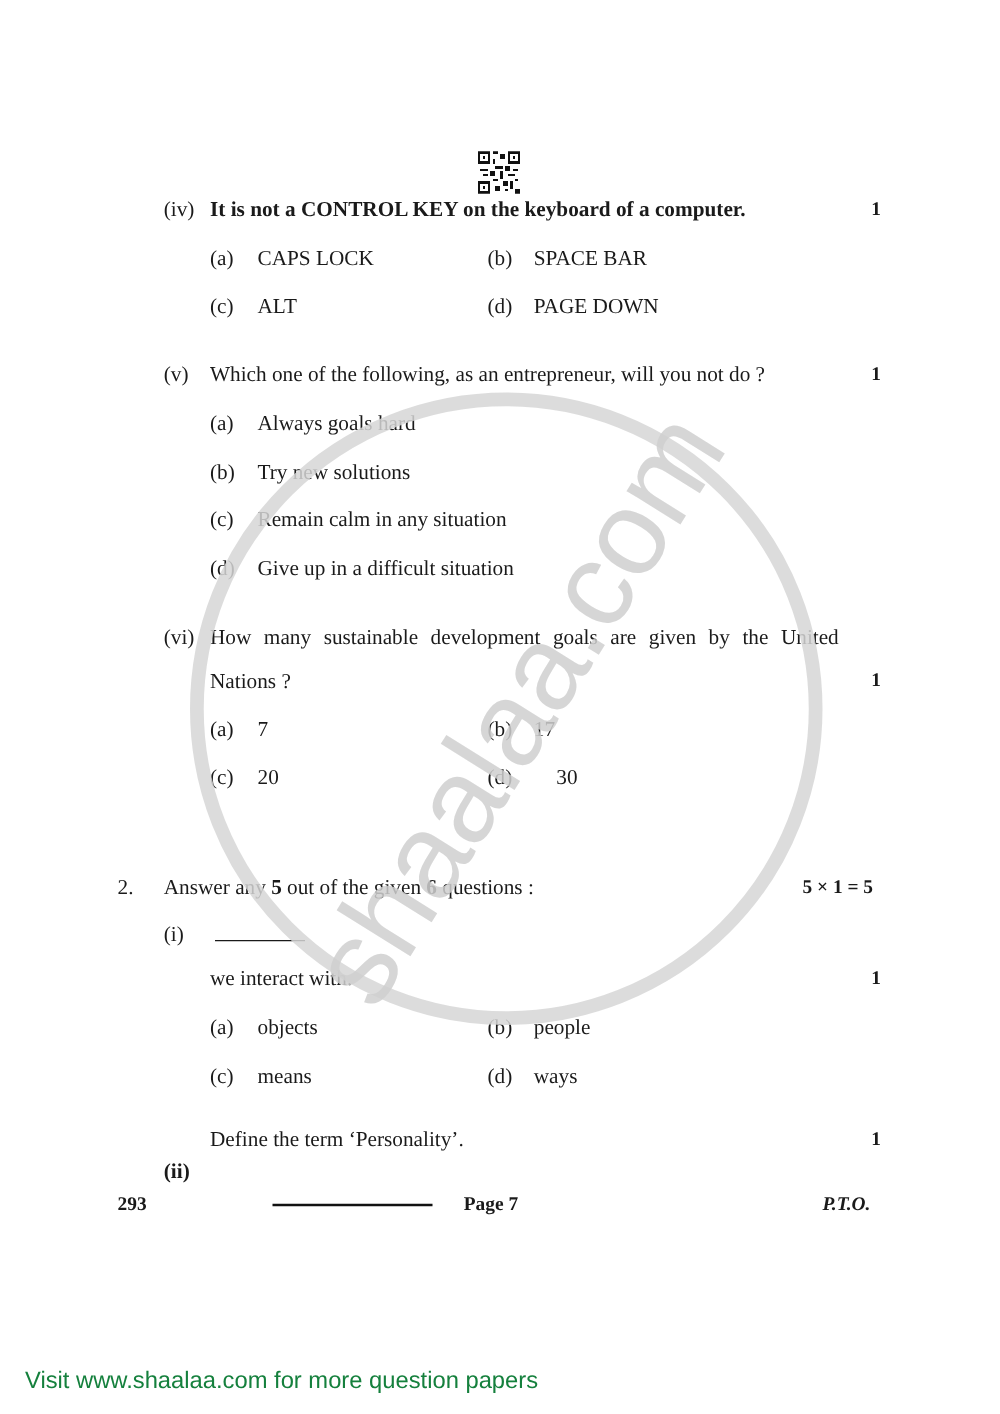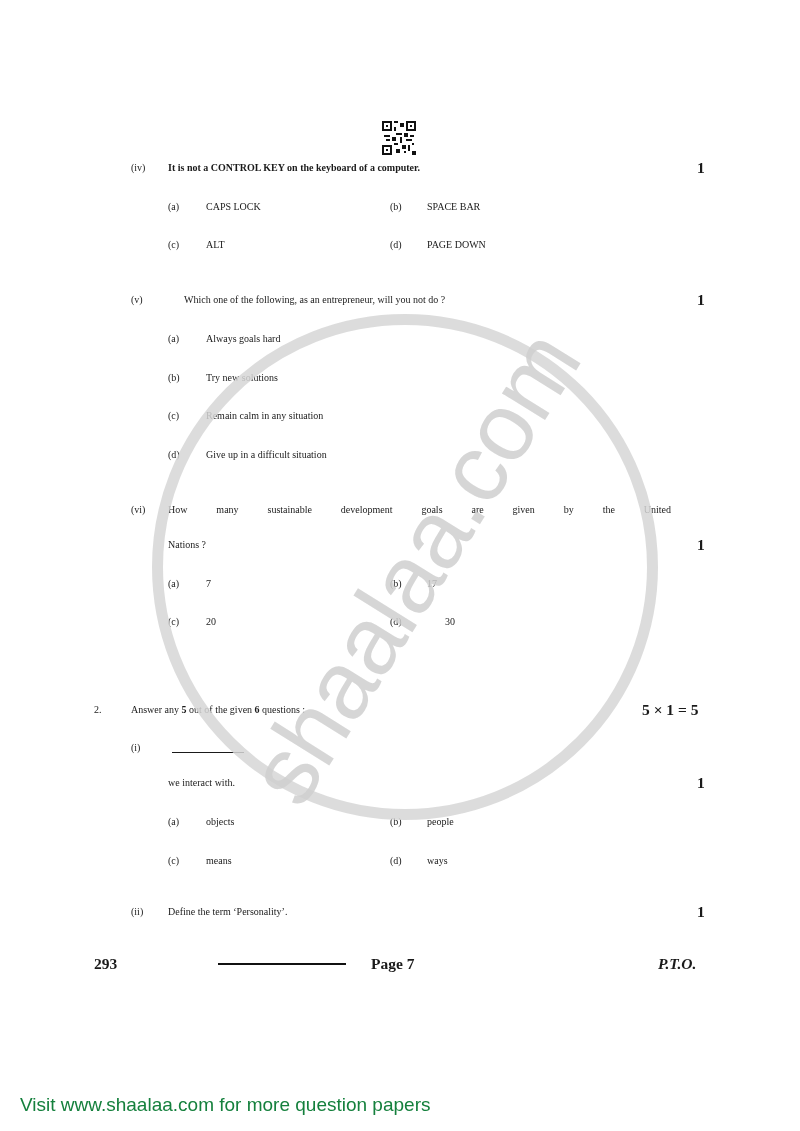--- a/index.html
+++ b/index.html
@@ -10,21 +10,21 @@
     body {
       width: 800px;
       height: 1131px;
       position: relative;
       overflow: hidden;
       font-family: "Liberation Serif", "DejaVu Serif", serif;
       color: #1a1a1a;
     }
     .abs { position: absolute; }
     .txt {
-      font-size: 10px;
+      font-size: 17px;
       line-height: 20px;
       white-space: nowrap;
     }
     .marks {
       font-weight: bold;
       font-size: 15.5px;
       line-height: 20px;
     }
     .bold { font-weight: bold; }
     .qr {
@@ -137,21 +137,21 @@
   <span class="abs txt" style="left:427px; top:197px;">SPACE BAR</span>
 
   <span class="abs txt" style="left:168px; top:235px;">(c)</span>
   <span class="abs txt" style="left:206px; top:235px;">ALT</span>
   <span class="abs txt" style="left:390px; top:235px;">(d)</span>
   <span class="abs txt" style="left:427px; top:235px;">PAGE DOWN</span>
 </div>
 
 <div class="content">
   <span class="abs txt" style="left:131px; top:290px;">(v)</span>
-  <span class="abs txt" style="left:184px; top:290px;">Which one of the following, as an entrepreneur, will you not do ?</span>
+  <span class="abs txt" style="left:168px; top:290px;">Which one of the following, as an entrepreneur, will you not do ?</span>
   <span class="abs marks" style="left:697px; top:290px;">1</span>
 
   <span class="abs txt" style="left:168px; top:329px;">(a)</span>
   <span class="abs txt" style="left:206px; top:329px;">Always goals hard</span>
   <span class="abs txt" style="left:168px; top:368px;">(b)</span>
   <span class="abs txt" style="left:206px; top:368px;">Try new solutions</span>
   <span class="abs txt" style="left:168px; top:406px;">(c)</span>
   <span class="abs txt" style="left:206px; top:406px;">Remain calm in any situation</span>
   <span class="abs txt" style="left:168px; top:445px;">(d)</span>
   <span class="abs txt" style="left:206px; top:445px;">Give up in a difficult situation</span>
@@ -193,21 +193,21 @@
   <span class="abs txt" style="left:390px; top:812px;">(b)</span>
   <span class="abs txt" style="left:427px; top:812px;">people</span>
 
   <span class="abs txt" style="left:168px; top:851px;">(c)</span>
   <span class="abs txt" style="left:206px; top:851px;">means</span>
   <span class="abs txt" style="left:390px; top:851px;">(d)</span>
   <span class="abs txt" style="left:427px; top:851px;">ways</span>
 </div>
 
 <div class="content">
-  <span class="abs txt" style="left:131px; top:902px;">(ii)</span>
+  <span class="abs txt" style="left:131px; top:927px;font-weight:bold;">(ii)</span>
   <span class="abs txt" style="left:168px; top:902px;">Define the term ‘Personality’.</span>
   <span class="abs marks" style="left:697px; top:902px;">1</span>
 </div>
 
 <div class="content">
   <span class="abs marks" style="left:94px; top:954px;">293</span>
   <div class="abs footer-rule"></div>
   <span class="abs marks" style="left:371px; top:954px;">Page 7</span>
   <span class="abs marks" style="left:658px; top:954px; font-style:italic;">P.T.O.</span>
 </div>

